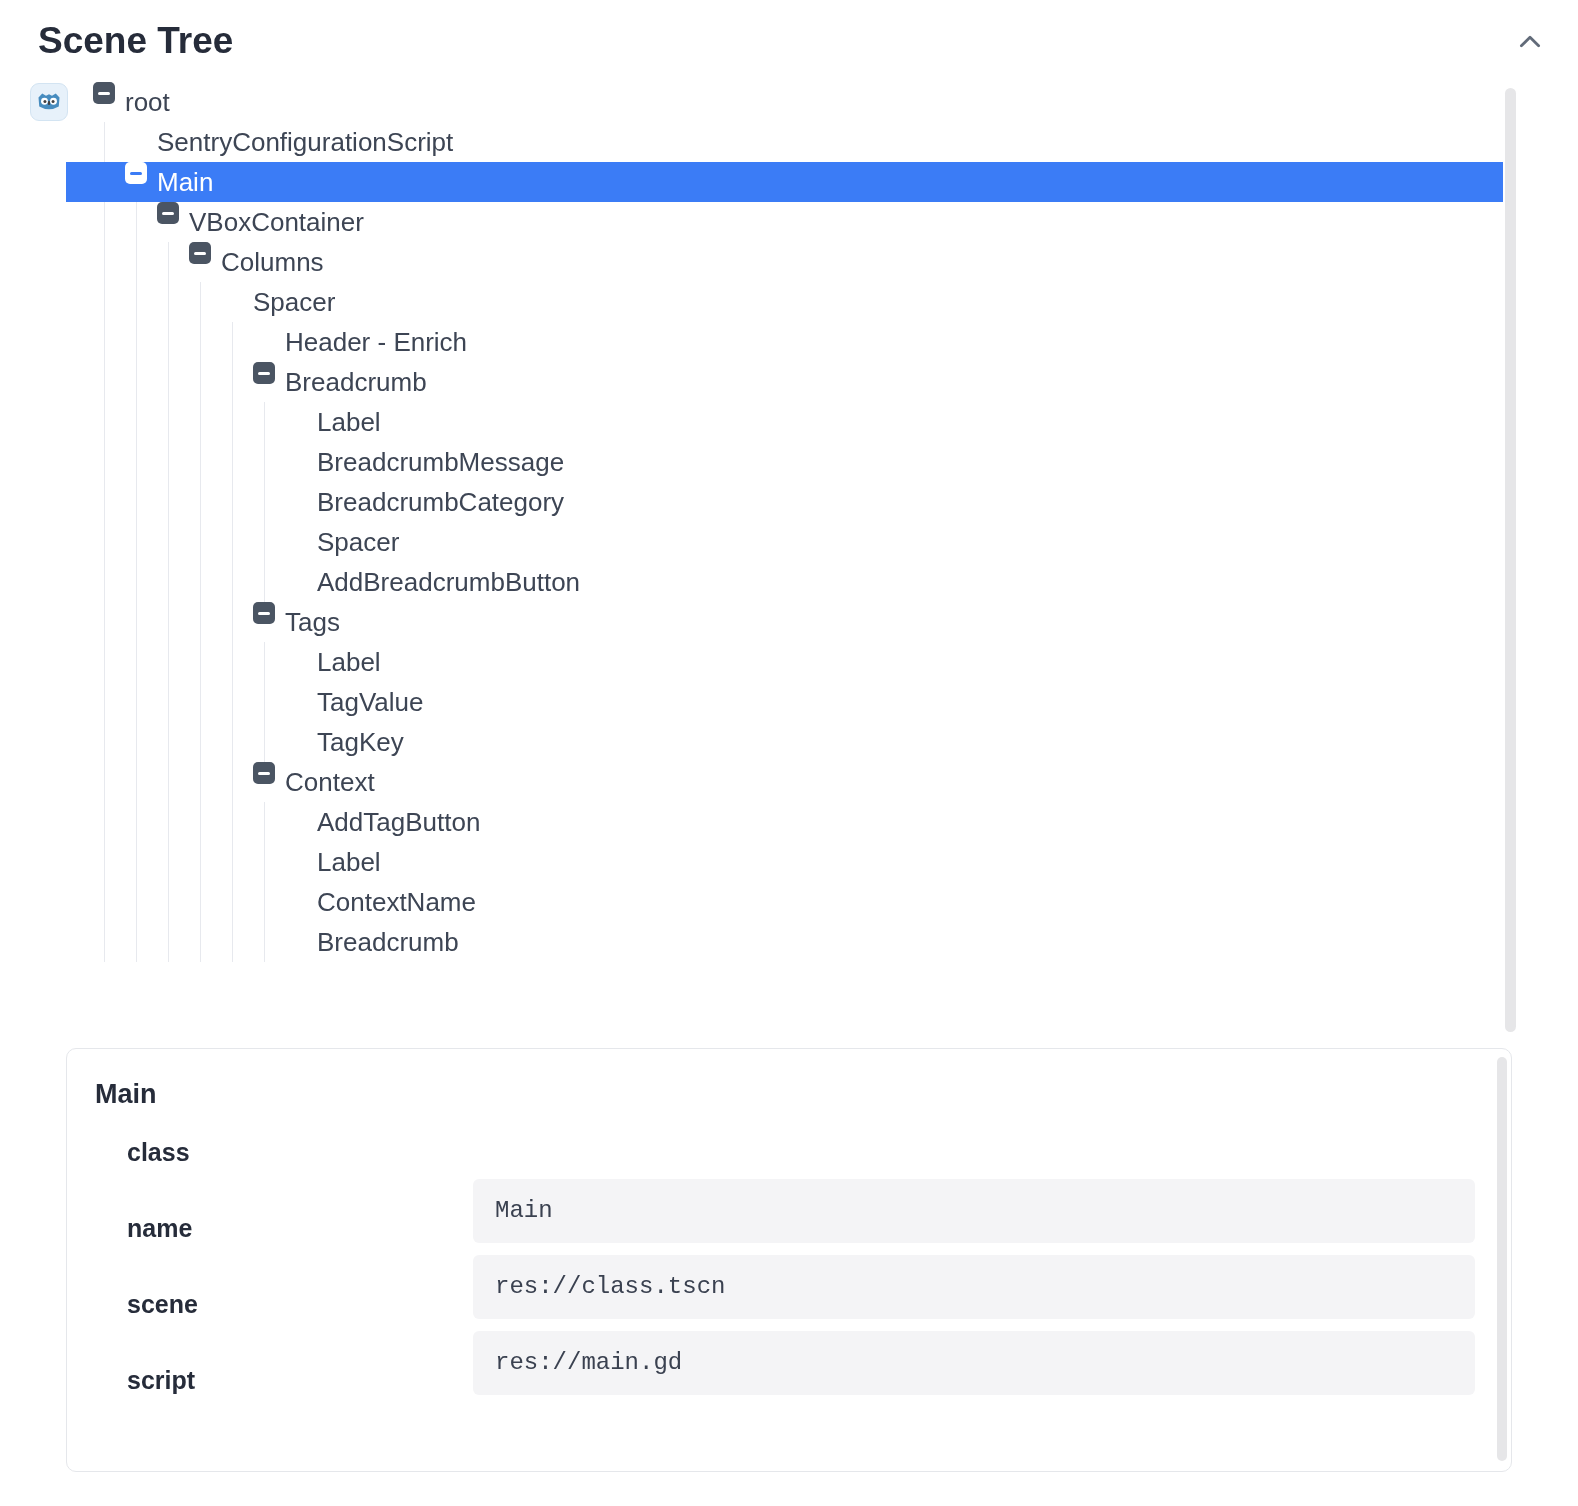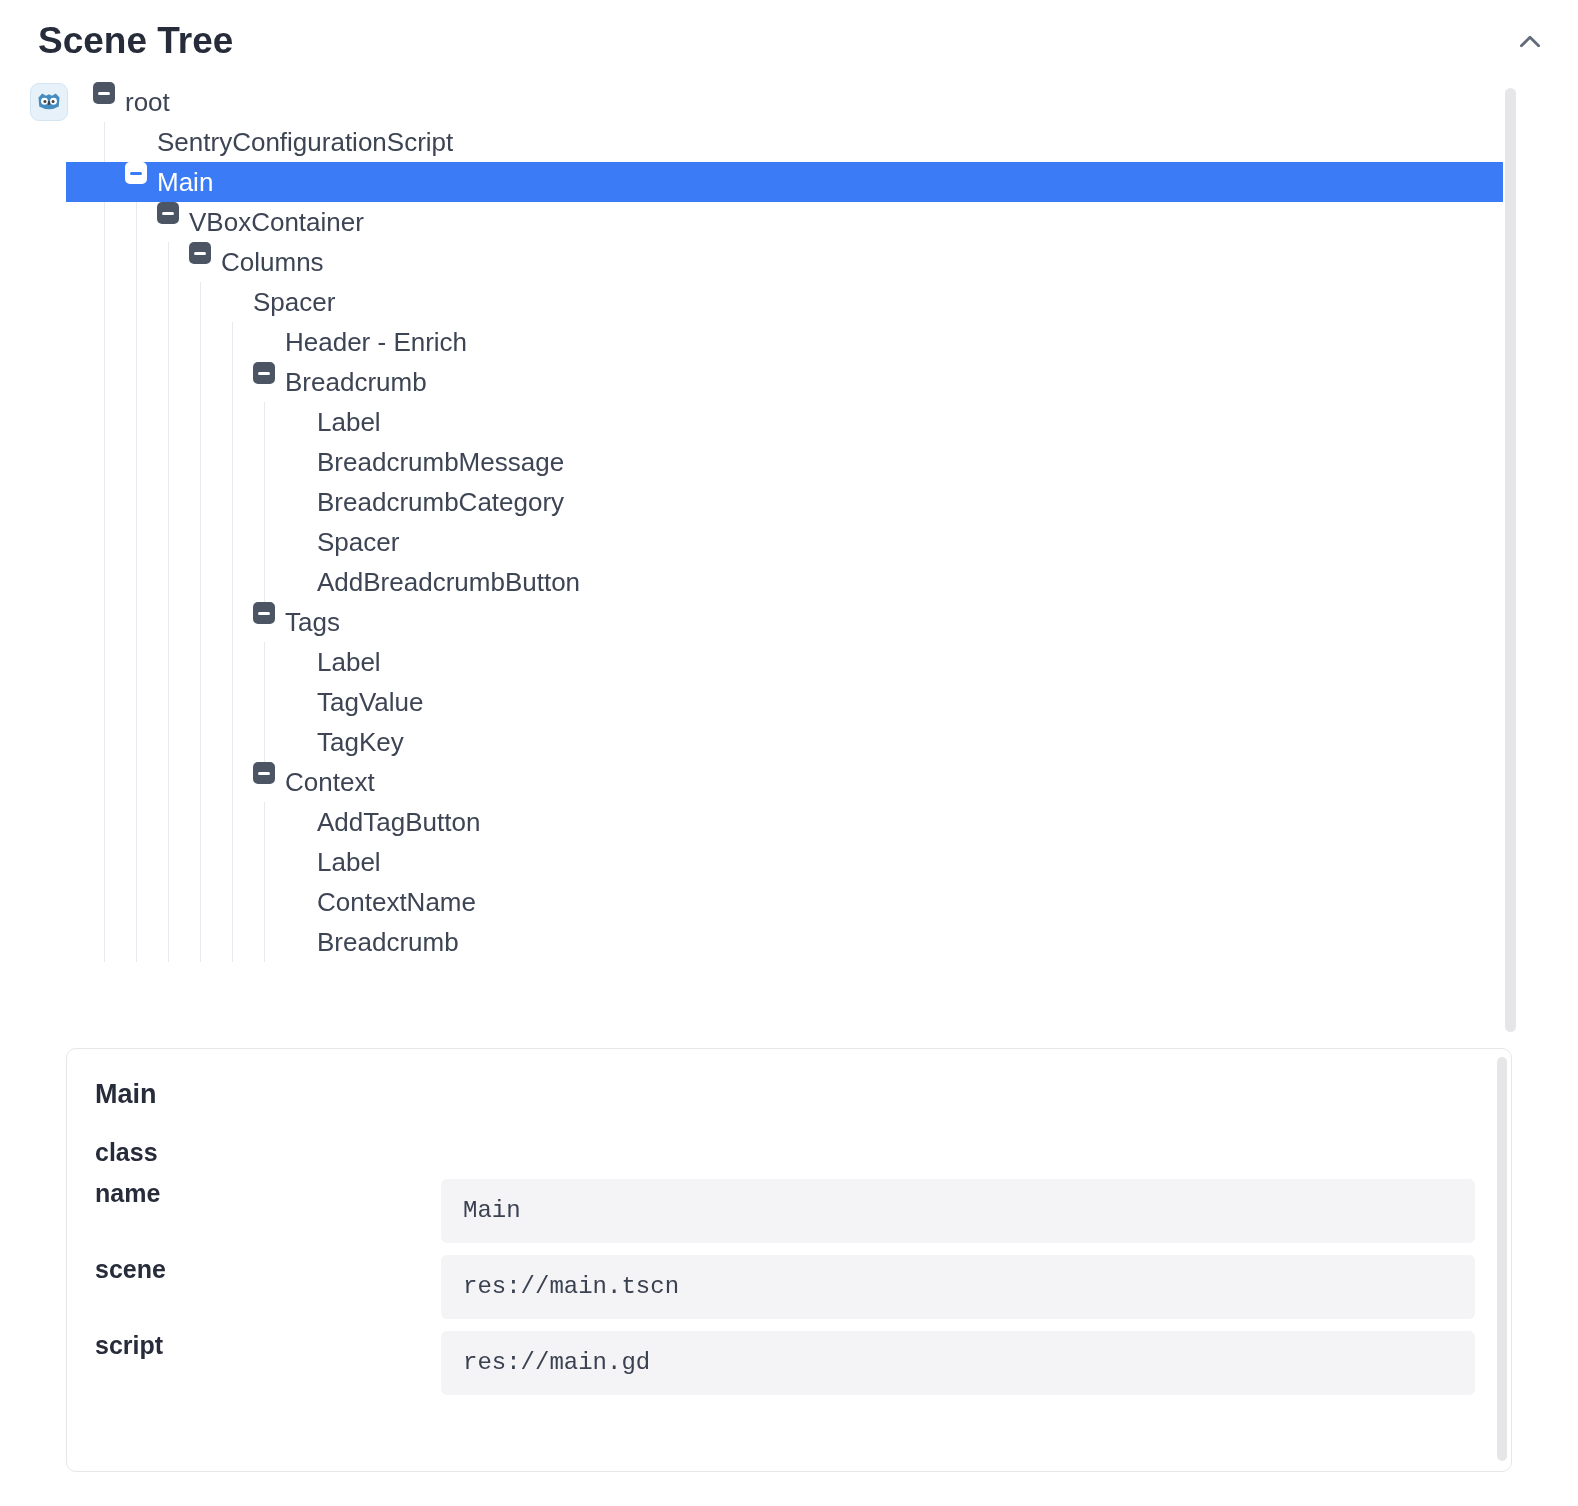--- a/index.html
+++ b/index.html
@@ -69,21 +69,21 @@
 
   
   .details-panel{
     position:absolute;left:66px;top:1048px;width:1446px;height:424px;
     border:1px solid var(--panel-border);border-radius:10px;background:#ffffff;
     padding:30px 0 0 28px;
   }
   .details-title{
     font-size:27px;font-weight:700;color:var(--title-color);margin-bottom:28px;
   }
-  .detail-row{display:flex;align-items:flex-start;margin-bottom:12px;}
+  .detail-row{display:flex;align-items:flex-end;margin-bottom:12px;margin-left:32px;}
   .detail-label{
     width:346px;flex:none;font-size:25px;font-weight:700;color:var(--title-color);
   }
   .detail-value{
     flex:1;margin-right:36px;height:64px;line-height:64px;
     background:var(--value-box-bg);border-radius:6px;padding-left:22px;
     font-family:"Liberation Mono","DejaVu Sans Mono",monospace;
     font-size:24px;color:#3a4150;white-space:nowrap;overflow:hidden;
   }
   .details-scrollbar{right:4px;top:8px;width:10px;height:404px;}
@@ -328,21 +328,21 @@
   <div id="detail-rows">
       <div class="detail-row">
         <span class="detail-label">class</span>
       </div>
       <div class="detail-row">
         <span class="detail-label">name</span>
         <div class="detail-value">Main</div>
       </div>
       <div class="detail-row">
         <span class="detail-label">scene</span>
-        <div class="detail-value">res://main.tscn</div>
+        <div class="detail-value">res://class.tscn</div>
       </div>
       <div class="detail-row">
         <span class="detail-label">script</span>
         <div class="detail-value">res://main.gd</div>
       </div>
     </div>
   <div class="v-scrollbar details-scrollbar"></div>
 </div>
 
 </body></html>

